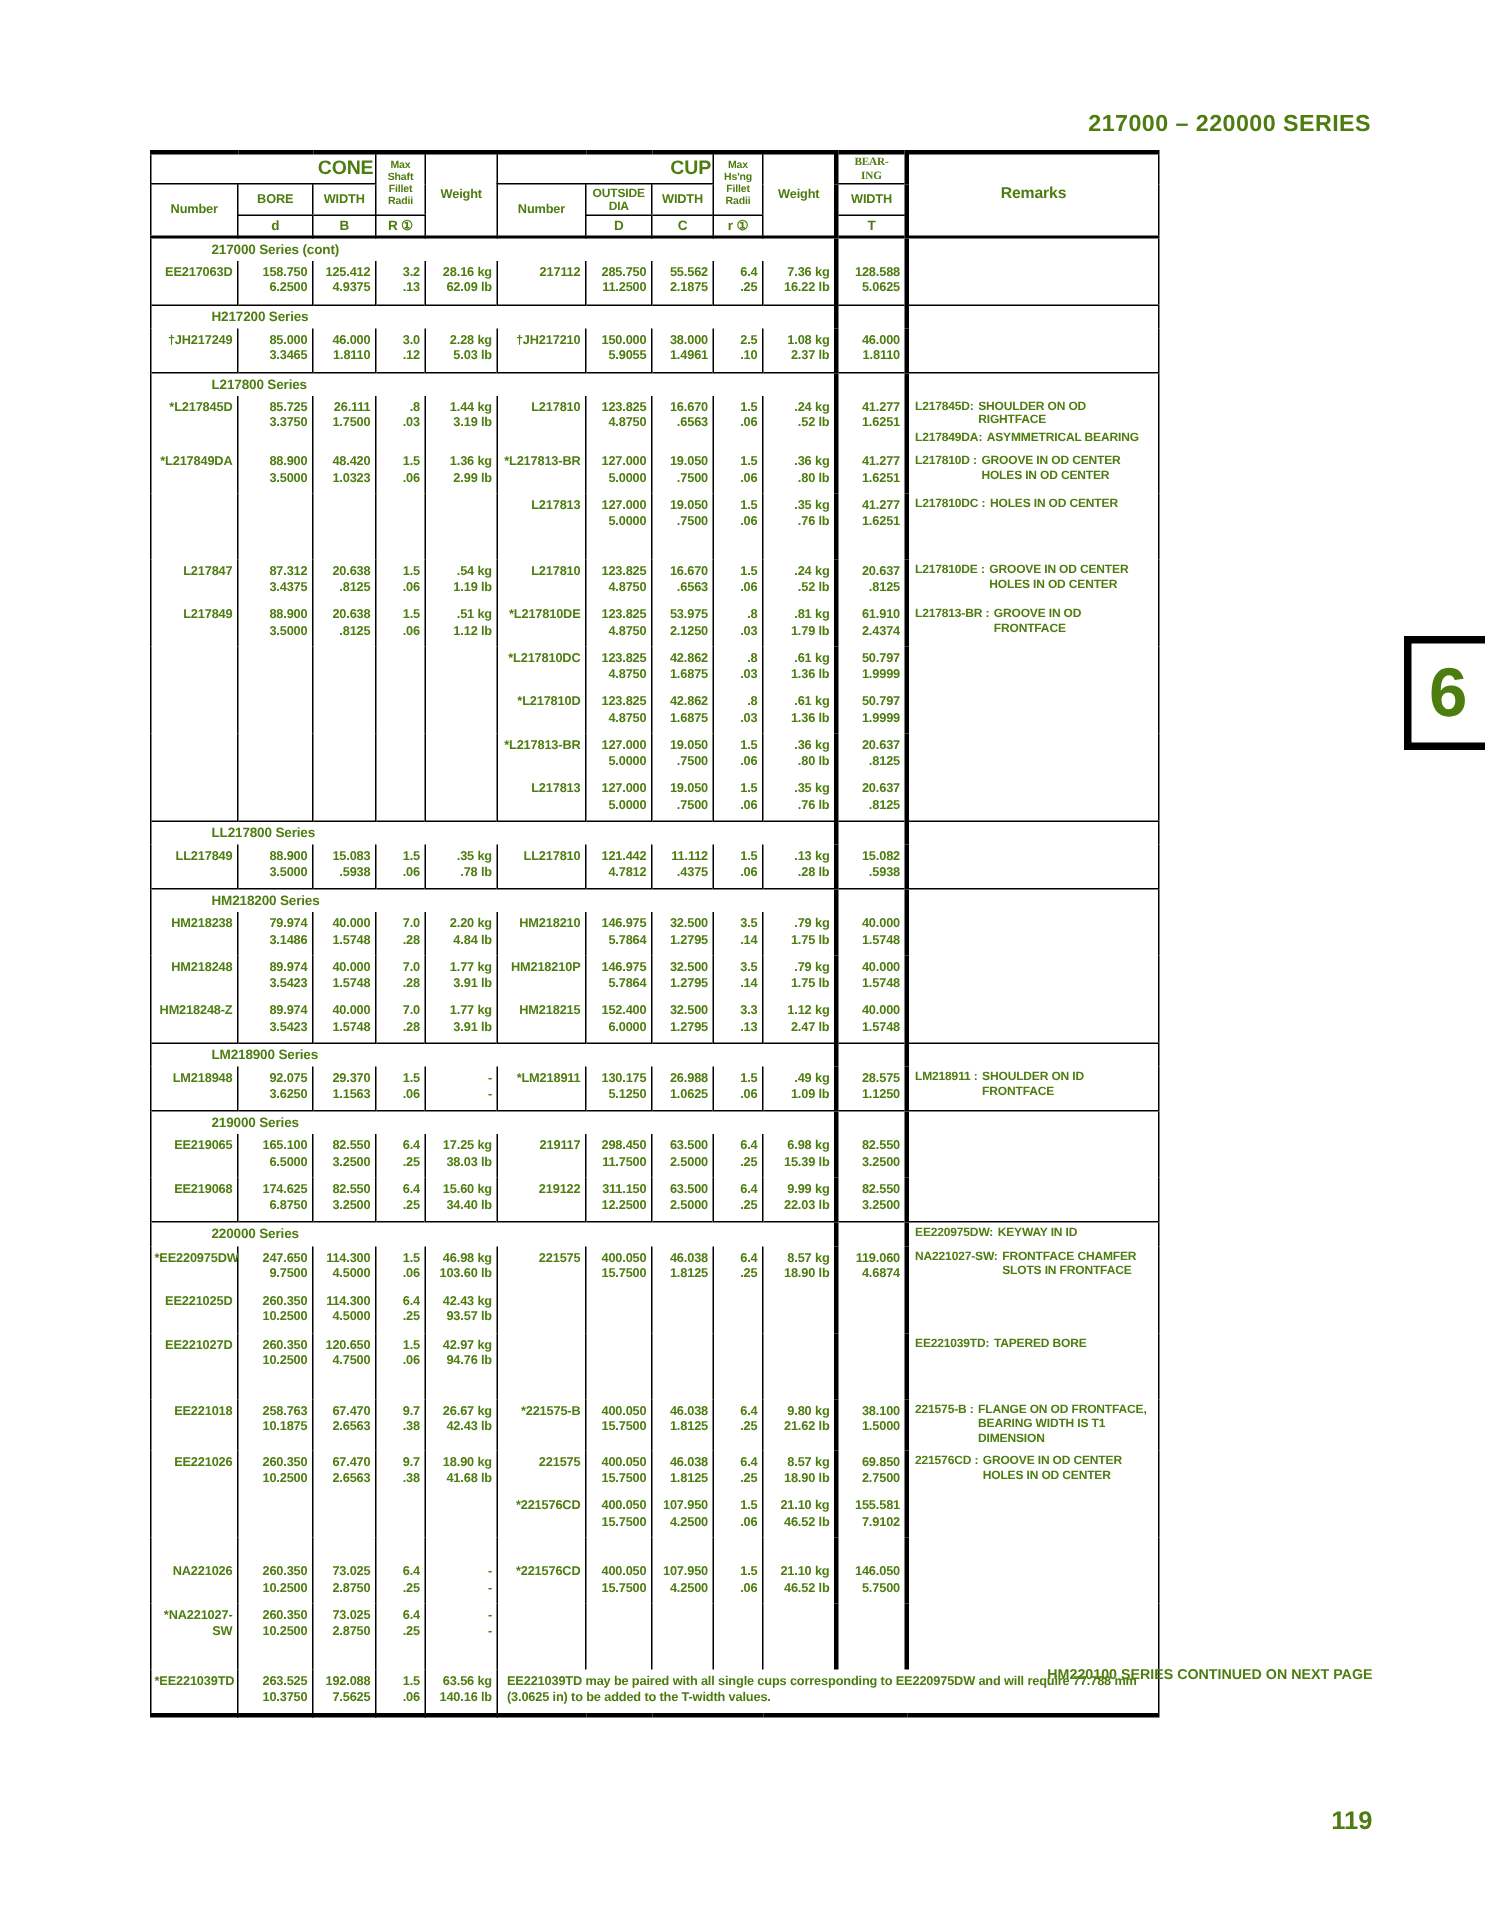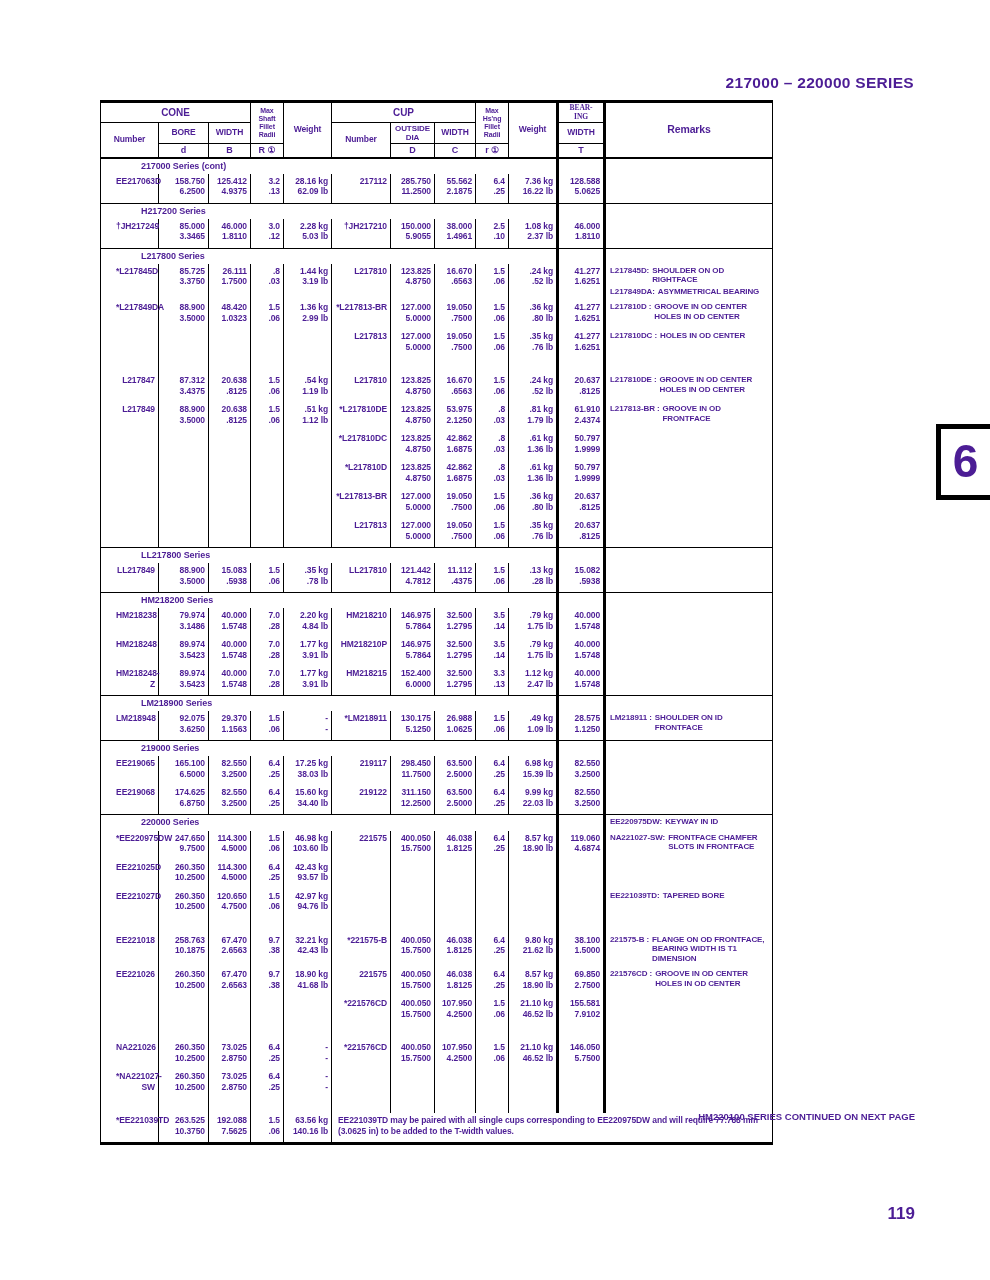--- a/index.html
+++ b/index.html
@@ -1,48 +1,48 @@
 <!DOCTYPE html>
 <html><head>
 <meta charset="utf-8">
 <style>
   * { margin:0; padding:0; box-sizing:border-box; }
   html,body { background:#ffffff; }
   .sheet {
     position:relative; width:990px; height:1280px; background:#ffffff;
-    font-family:"Liberation Sans", sans-serif; color:#4c1d95;
+    font-family:"Liberation Sans", sans-serif; color:#4d7c0f;
   }
   .page-title {
     position:absolute; top:74px; right:76px;
     font-size:15.5px; font-weight:bold; letter-spacing:.3px;
   }
   
   table.bearing-table {
     position:absolute; left:100px; top:100px; width:672px;
     border-collapse:collapse; table-layout:fixed;
     border-left:1px solid #000; border-right:1px solid #000;
     border-top:3px solid #000; border-bottom:3px solid #000;
   }
   thead { border-bottom:2px solid #000; }
   th, td {
     font-size:8.5px; font-weight:bold; vertical-align:top;
     letter-spacing:-0.1px; border-left:1px solid #000;
   }
   thead th { vertical-align:middle; text-align:center; line-height:1.12; padding:1px; border-bottom:1px solid #000; }
-  .h-cone,.h-cup { font-size:10px; height:20px; }
+  .h-cone,.h-cup { font-size:13px; height:20px;text-align:right; }
   .h-remarks { font-size:10.5px; }
   .h-small { font-size:8.5px; }
   .h-od div { font-size:8px; line-height:9px; }
   .h-fillet div { font-size:7px; line-height:8px; font-weight:bold; }
   .h-bear div { font-size:7.5px; line-height:8.5px;font-family:Liberation Serif, serif; }
   .h-letter { font-size:9px; height:14px; }
   .c-t { border-left:3px solid #000 !important; border-right:3px solid #000 !important; }
   .c-rem { border-left:3px solid #000 !important; text-align:left; }
   .data-row td { padding:2px 3px 6px 0; text-align:right; line-height:10.5px; }
-  .data-row td.c-num { padding-left:15px; }
+  .data-row td.c-num { padding-left:2px; }
   .data-row td.c-rem, .section-row td.c-rem { text-align:left; padding:2px 2px 2px 4px; }
   .note-cell { text-align:left !important; padding:2px 4px 4px 6px !important; line-height:10.5px; }
   .section-row td { border-top:1px solid #000;padding-left:40px; }
   .series-label { font-size:9px; text-align:left; padding:2px 0 2px 2px; line-height:11px; }
   .gap-row td { height:15px; padding:0; }
   .remark { display:flex; font-size:8px; line-height:9.5px; margin-bottom:2px; }
   .remark-label { white-space:pre; margin-right:3px; flex:0 0 auto; }
   .remark-text { white-space:pre-line; }
   
   .side-tab {
@@ -1026,21 +1026,21 @@
           </td>
           <td class="c-width">
             <div class="l1">67.470</div>
             <div class="l2">2.6563</div>
           </td>
           <td class="c-r">
             <div class="l1">9.7</div>
             <div class="l2">.38</div>
           </td>
           <td class="c-wt">
-            <div class="l1">32.21 kg</div>
+            <div class="l1">26.67 kg</div>
             <div class="l2">42.43 lb</div>
           </td>
           <td class="c-cupnum">*221575-B</td>
           <td class="c-od">
             <div class="l1">400.050</div>
             <div class="l2">15.7500</div>
           </td>
           <td class="c-cwidth">
             <div class="l1">46.038</div>
             <div class="l2">1.8125</div>

